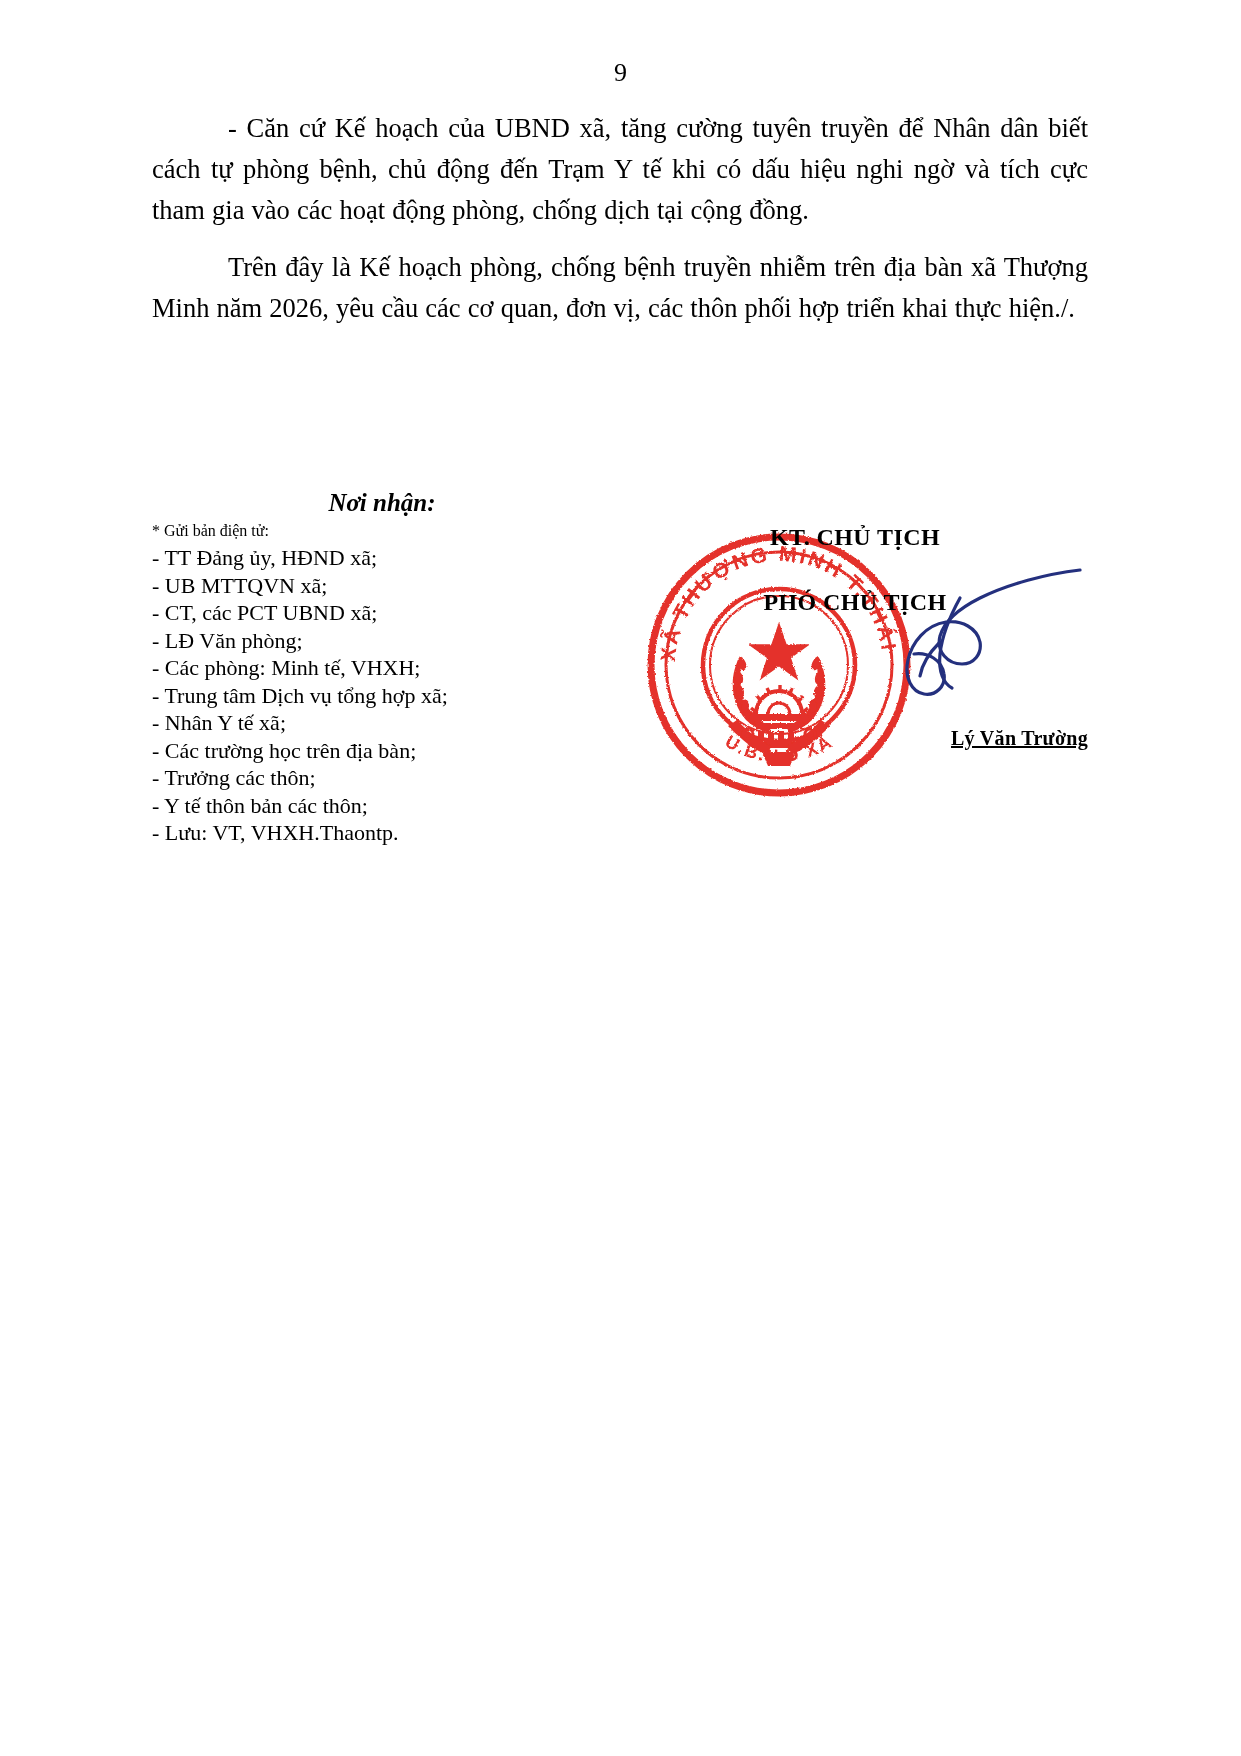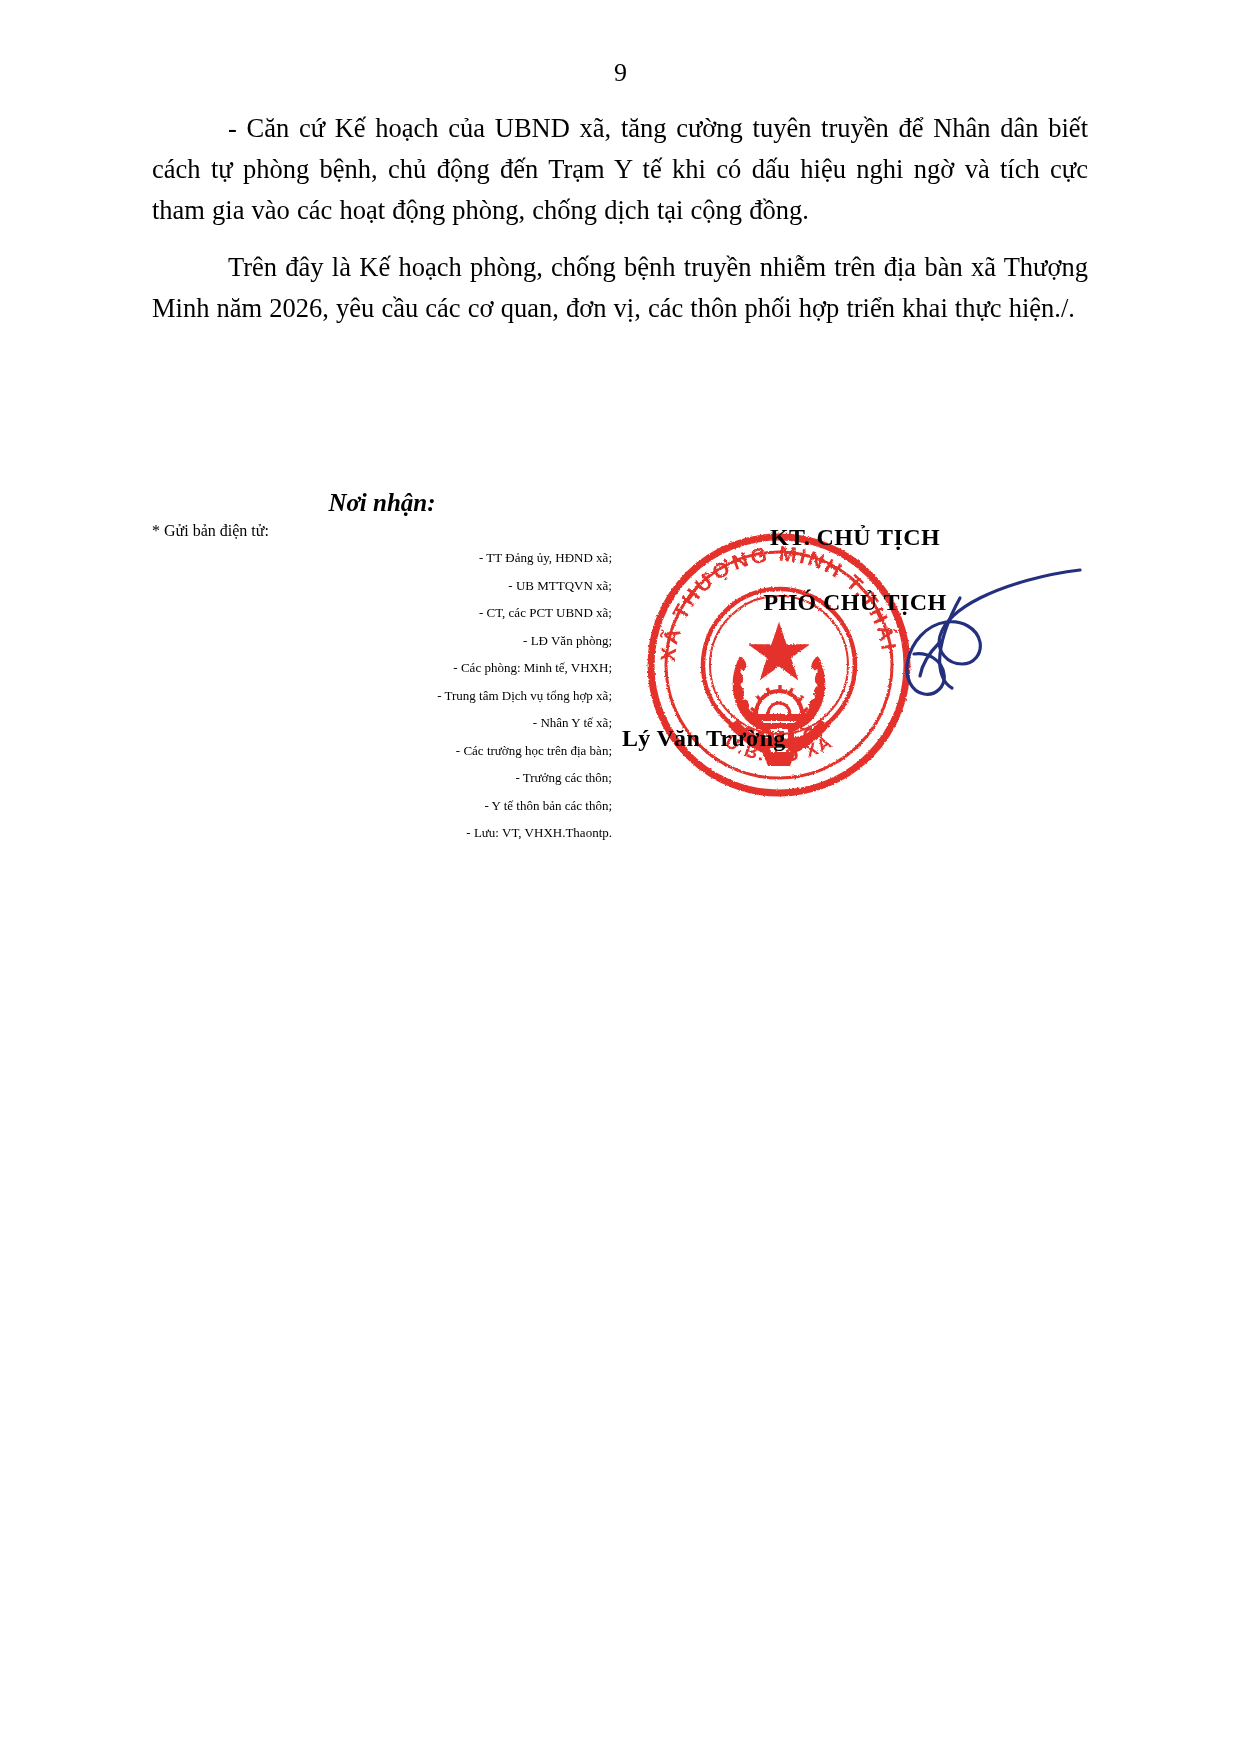--- a/index.html
+++ b/index.html
@@ -72,24 +72,23 @@
     line-height: 29px;
     font-weight: bold;
     font-style: italic;
     text-align: center;
   }
   .recipients-subhead {
     font-size: 16px;
     line-height: 27px;
   }
   .recipients-item {
-    font-size: 13px;
+    font-size: 22px;
     line-height: 27.5px;
     white-space: nowrap;
-    text-align: right;
   }
 
   
   .signature {
     position: absolute;
     top: 0;
     left: 470px;
     width: 466px;
     text-align: center;
   }
@@ -100,26 +99,27 @@
     letter-spacing: 0.4px;
     position: relative;
     z-index: 4;
     margin-top: 33px;
   }
   .sig-name {
     position: absolute;
     top: 234px;
     left: 0;
     width: 466px;
-    text-align: left;
-    font-size: 24px;
+    text-align: right;
+    font-size: 20px;
     line-height: 32px;
     font-weight: bold;
     letter-spacing: 0.3px;
     z-index: 5;
+    text-decoration: underline;
   }
 
   
   .stamp-wrap {
     position: absolute;
     top: 42px;
     left: 22px;
     width: 270px;
     height: 270px;
     z-index: 2;

